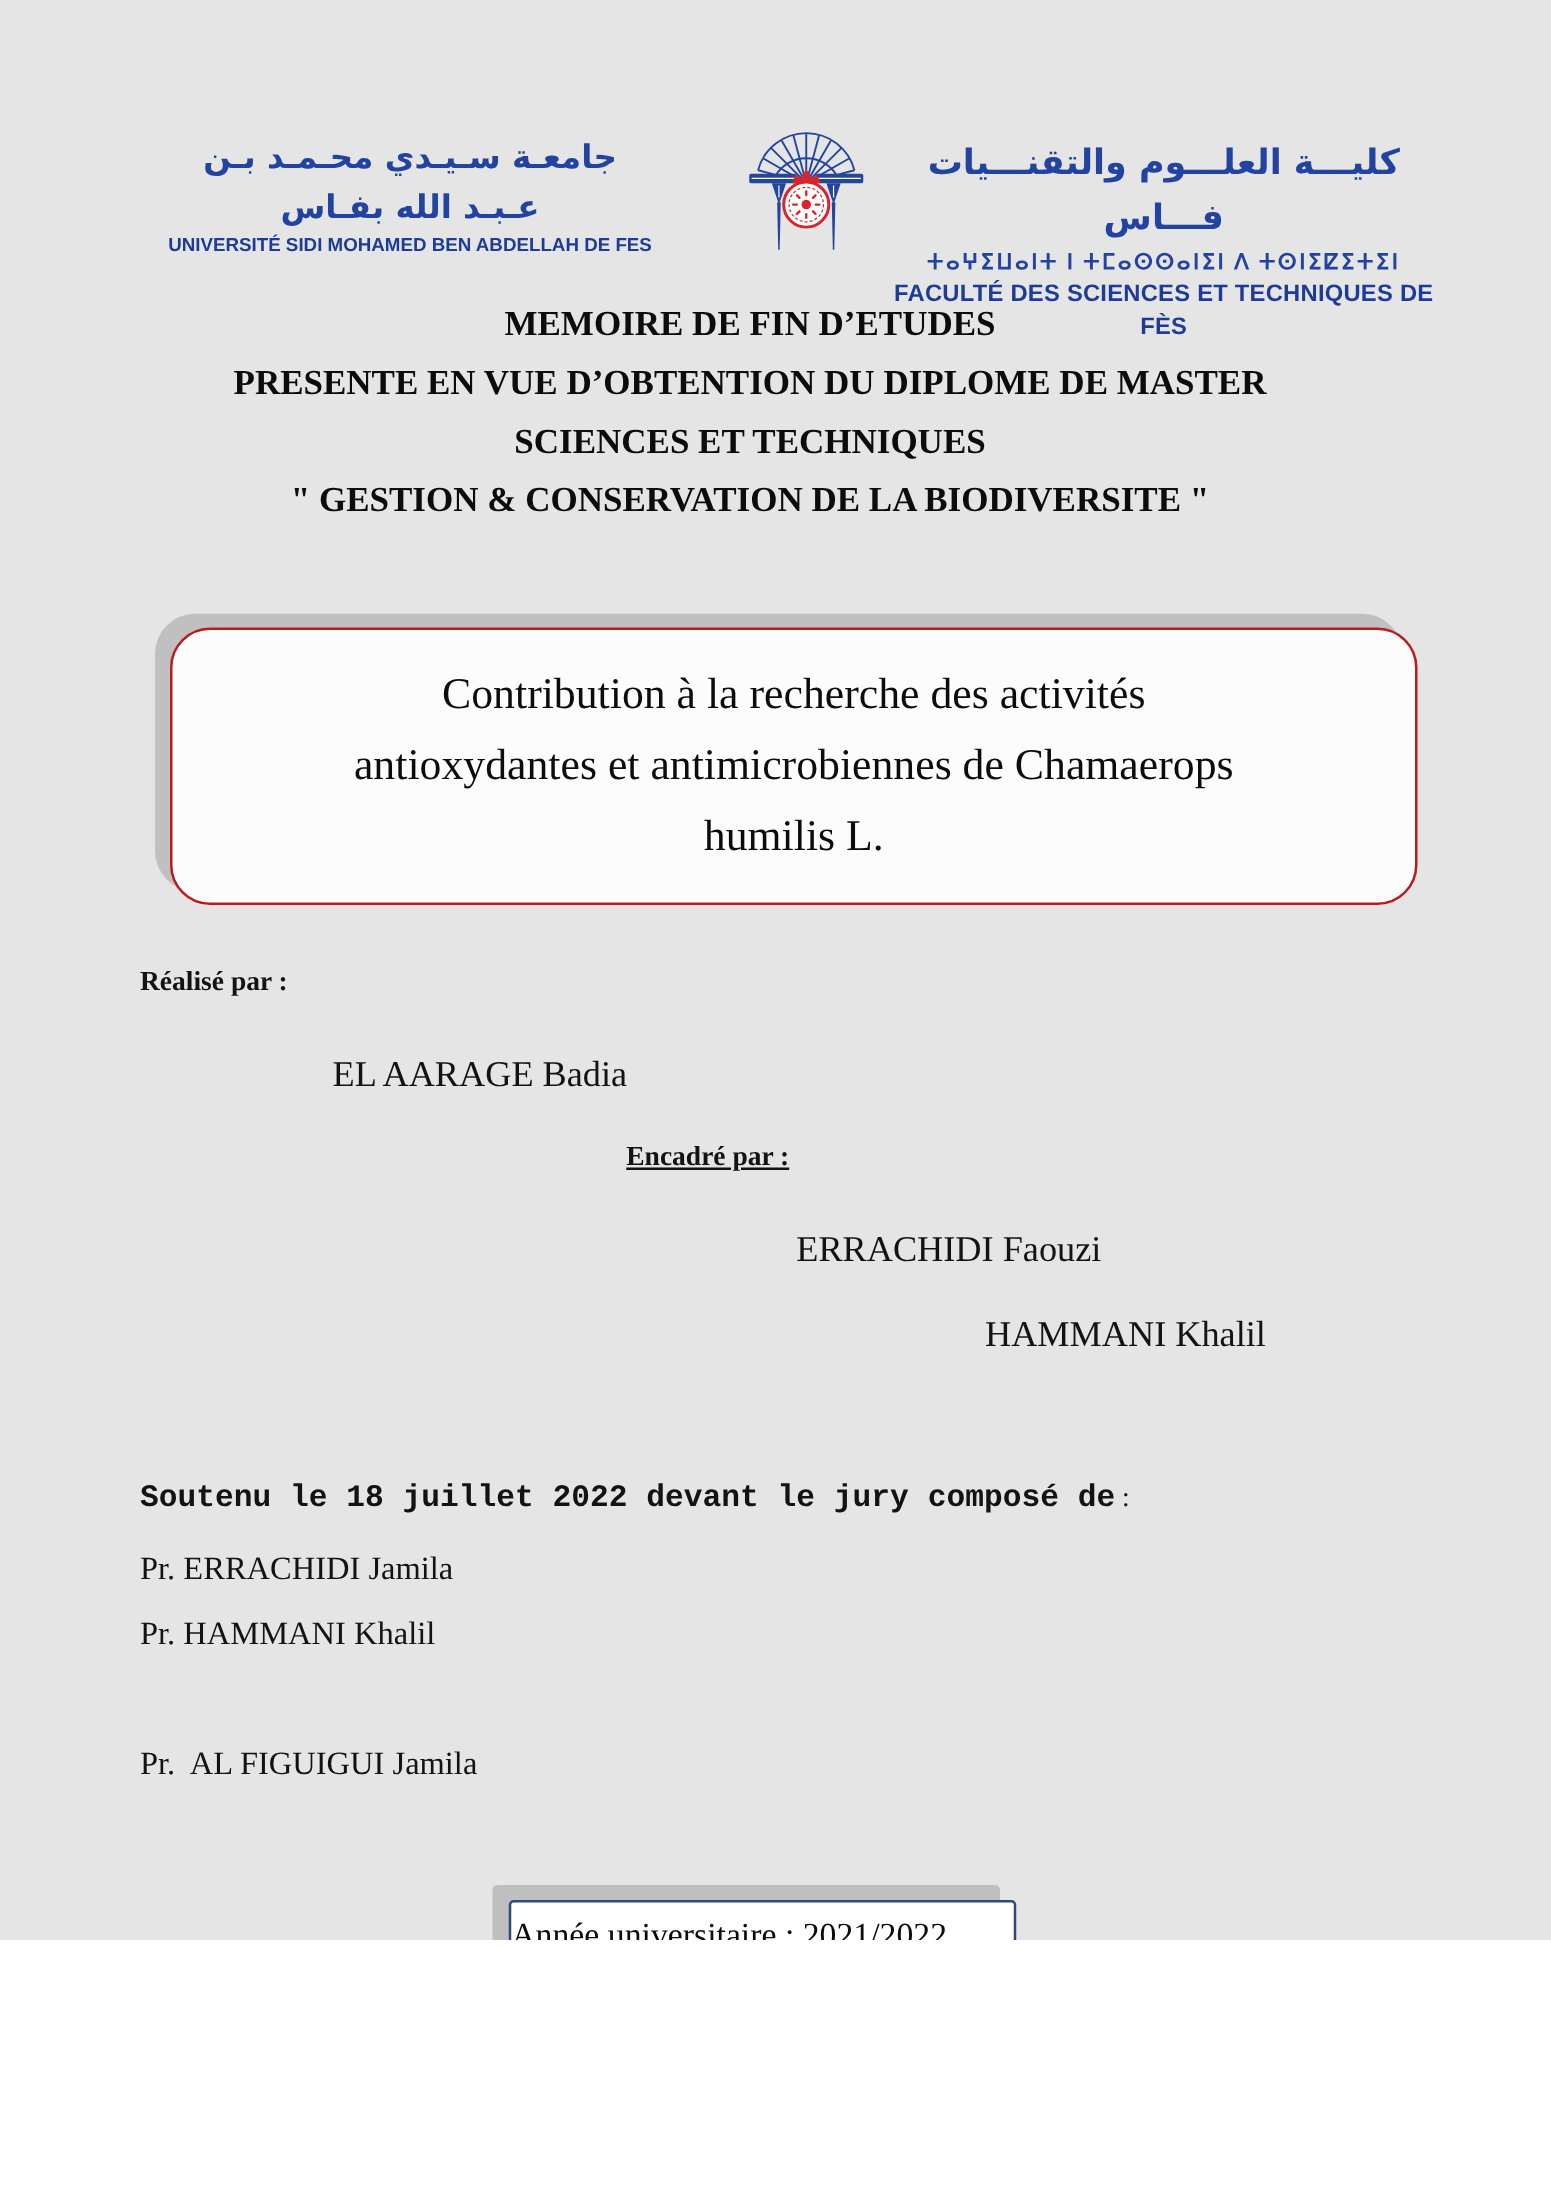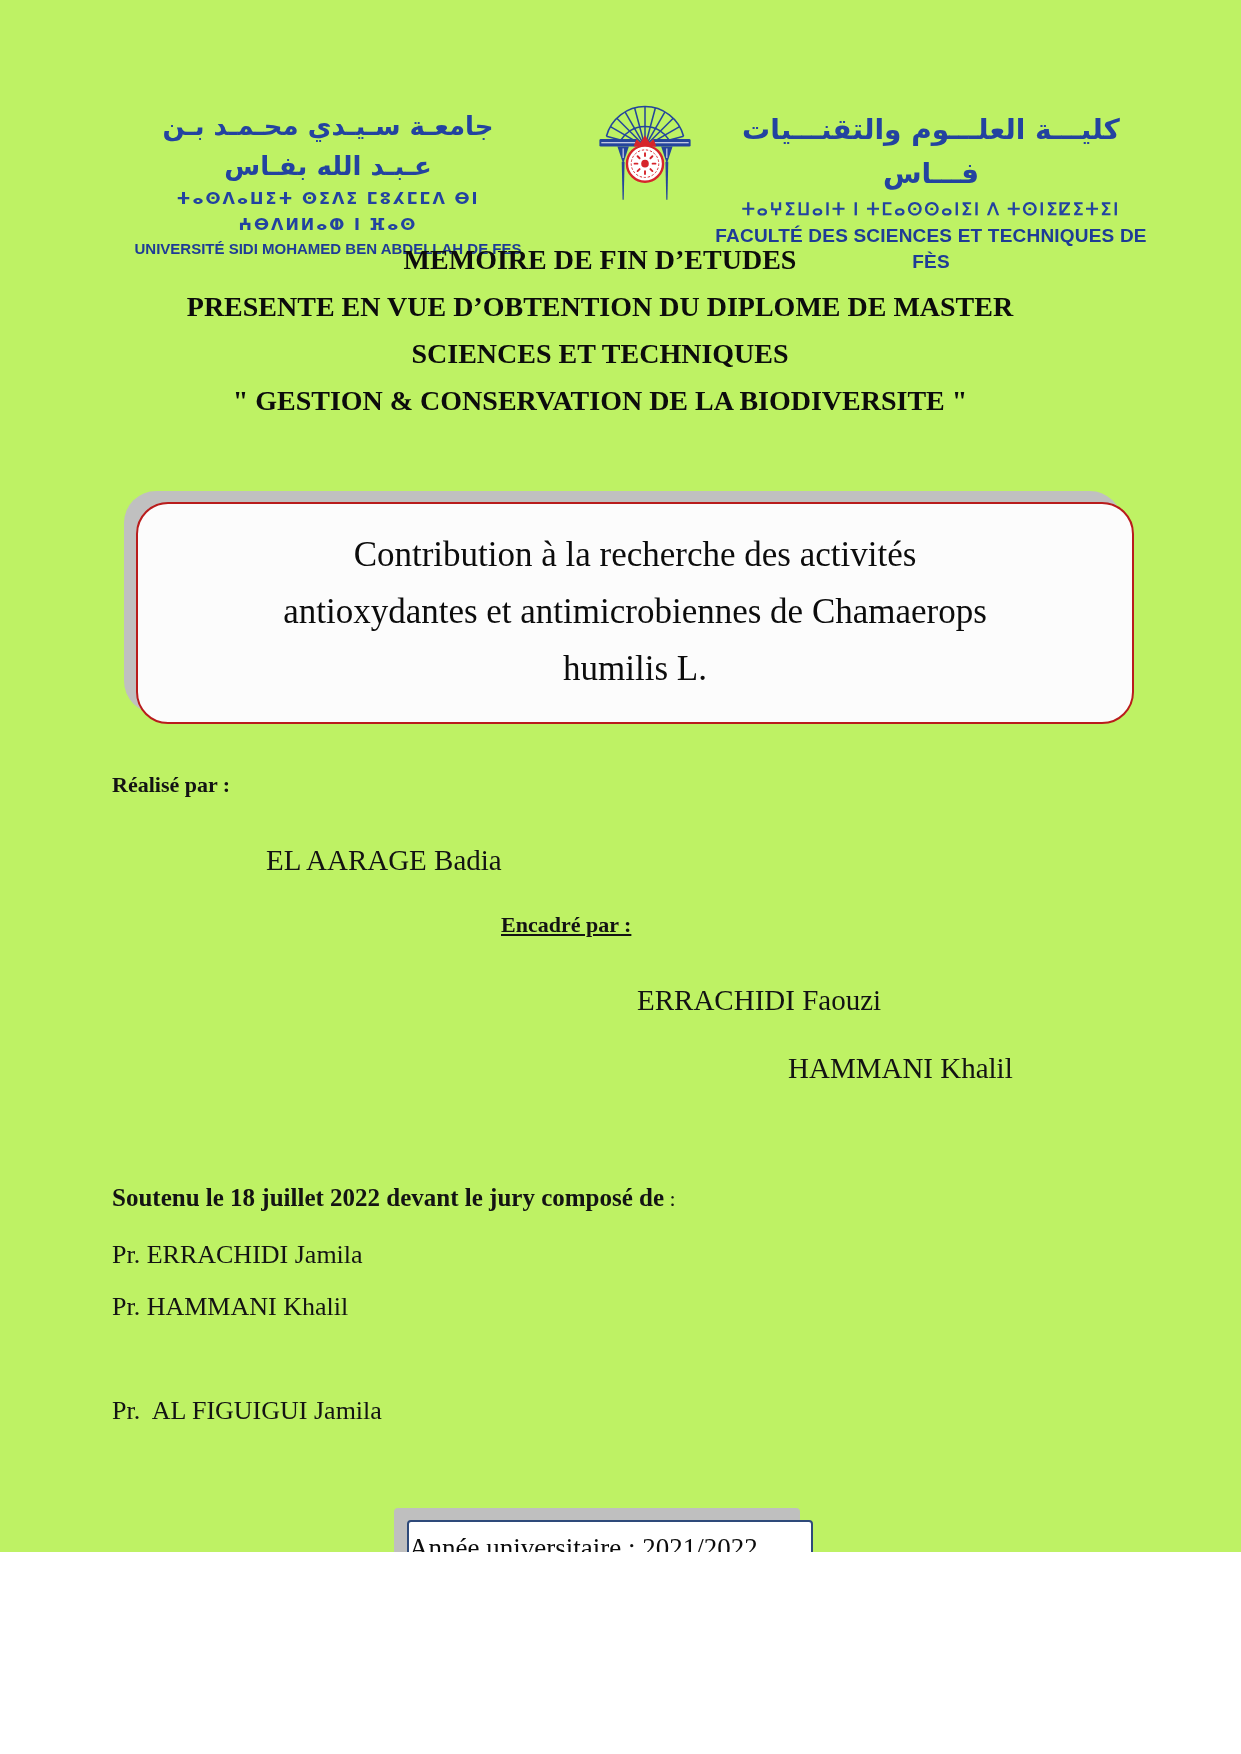--- a/index.html
+++ b/index.html
@@ -1,20 +1,20 @@
 <!DOCTYPE html>
 <html lang="fr"><head>
 <meta charset="utf-8">
 <style>
   html,body{margin:0;padding:0;background:#ffffff;}
   .page{
     position:relative;
     width:1241px;
     height:1552px;
-    background:#bef264;
+    background:#e5e5e5;
     overflow:hidden;
     font-family:"Liberation Serif",serif;
     color:#131313;
   }
   
   .hdr-block{position:absolute;text-align:center;}
   .hdr-left{left:128px;top:106px;width:400px;}
   .hdr-right{left:700px;top:108px;width:462px;}
   .hdr-arabic{
     font-family:"DejaVu Sans",sans-serif;
@@ -63,21 +63,21 @@
   
   .lbl-bold{position:absolute;font-weight:bold;font-size:22px;white-space:pre;}
   .name-reg{position:absolute;font-size:29px;white-space:pre;}
   .realise-label{left:112px;top:772px;}
   .realise-name{left:266px;top:844px;}
   .encadre-label{left:501px;top:912px;text-decoration:underline;}
   .encadre-name-1{left:637px;top:984px;}
   .encadre-name-2{left:788px;top:1052px;}
   
   .jury-heading{position:absolute;left:112px;top:1184px;font-size:25px;white-space:pre;}
-  .jury-heading .bold{font-weight:bold;}
+  .jury-heading .bold{font-weight:bold;font-family:Liberation Mono, monospace;}
   .jury-heading .colon{font-weight:normal;font-size:22px;}
   .jury-line{position:absolute;left:112px;font-size:26px;white-space:pre;}
   .jury-1{top:1240px;}
   .jury-2{top:1292px;}
   .jury-3{top:1344px;}
   .jury-4{top:1396px;}
   
   .year-box{
     position:absolute;left:407px;top:1520px;width:402px;height:53px;
     background:#ffffff;
@@ -87,21 +87,20 @@
     font-size:27px;line-height:53px;color:#0c0c0c;
   }
 </style>
 </head>
 <body>
 
 <div class="page">
 
   <div class="hdr-block hdr-left">
     <div class="hdr-arabic">جامعـة سـيـدي محـمـد بـن عـبـد الله بفـاس</div>
-    <div class="hdr-tifinagh">ⵜⴰⵙⴷⴰⵡⵉⵜ ⵙⵉⴷⵉ ⵎⵓⵃⵎⵎⴷ ⴱⵏ ⵄⴱⴷⵍⵍⴰⵀ ⵏ ⴼⴰⵙ</div>
     <div class="hdr-latin">UNIVERSITÉ SIDI MOHAMED BEN ABDELLAH DE FES</div>
   </div>
 
   <div class="emblem">
     <svg viewBox="0 0 120 114" width="114" height="114" xmlns="http://www.w3.org/2000/svg">
 
       <g stroke="#24459c" stroke-width="1.6" fill="none">
         <path d="M19.4 35.1 A42 42 0 0 1 100.6 35.1"></path>
         <path d="M60 46 L19.4 35.1"></path>
           <path d="M60 46 L23.6 25"></path>

